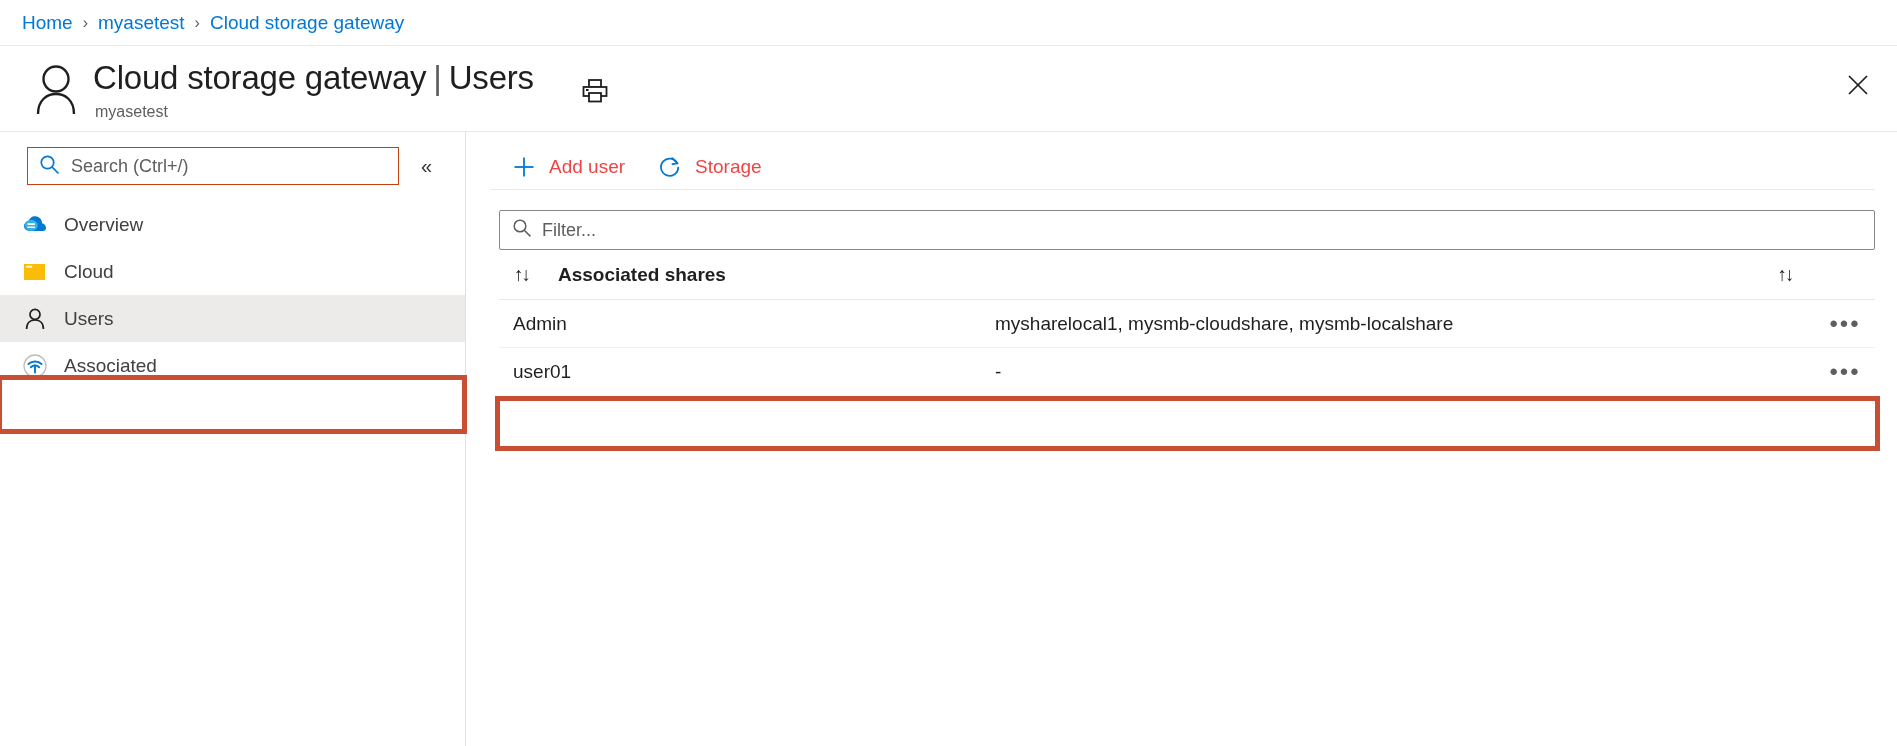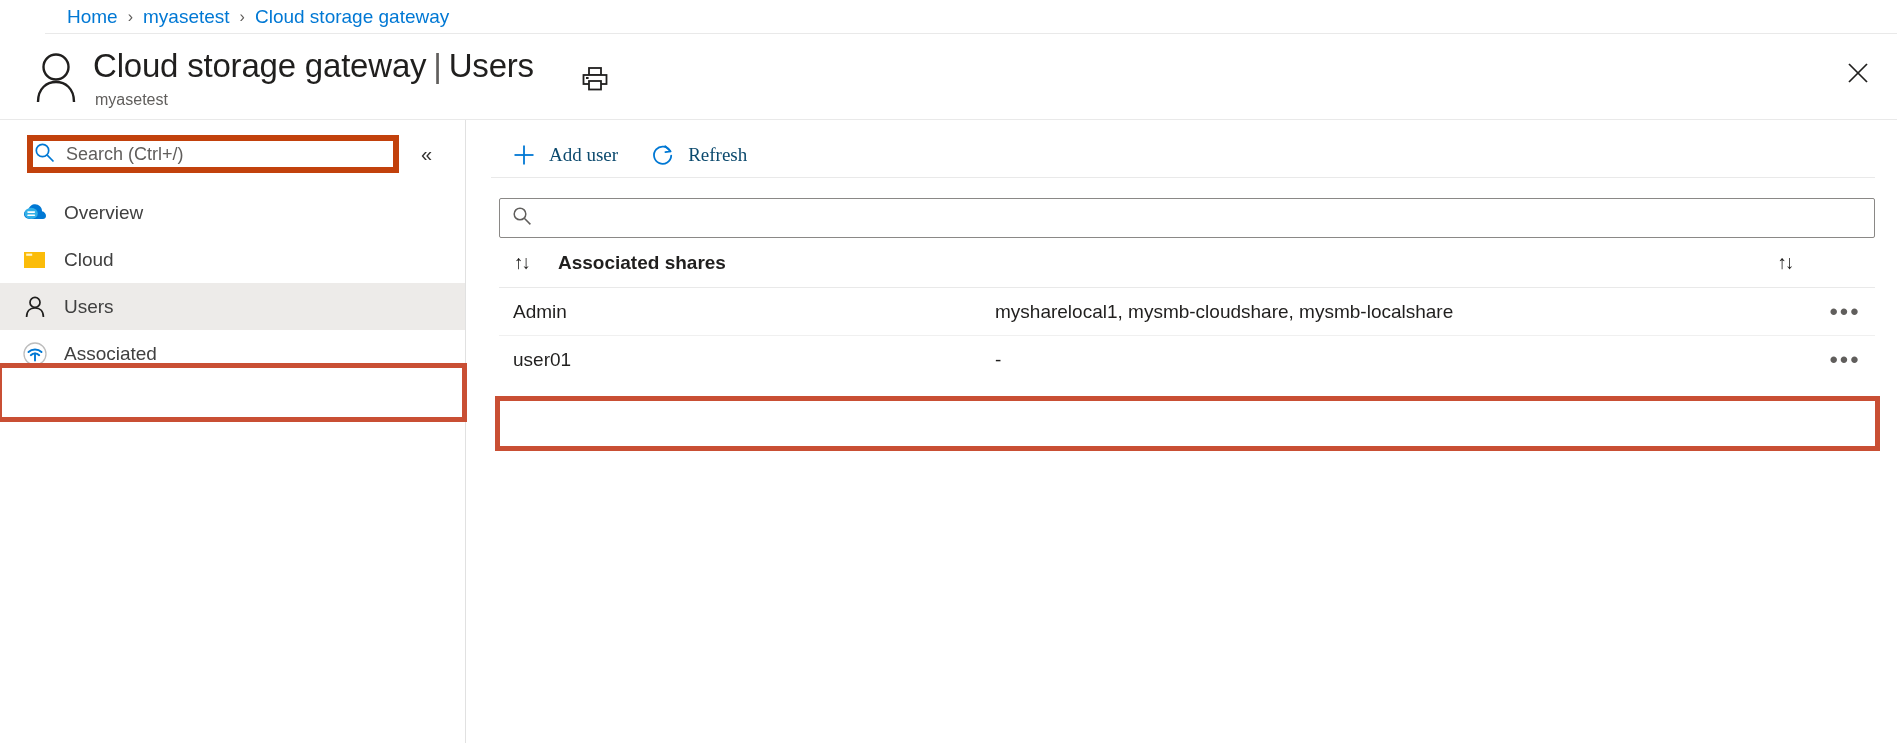--- a/index.html
+++ b/index.html
@@ -9,27 +9,26 @@
     height: 746px;
     background: #ffffff;
     font-family: "Liberation Sans", sans-serif;
     color: #1b1a19;
     overflow: hidden;
     position: relative;
   }
 
   
   #breadcrumb {
-    height: 34px;
+    height: 46px;
     display: flex;
     align-items: center;
     padding-left: 22px;
     font-size: 19px;
     border-bottom: 1px solid #e9e9e9;
-    margin-left: 45px;
   }
   #breadcrumb .crumb { color: #0078d4; cursor: pointer; white-space: nowrap; }
   #breadcrumb .sep {
     color: #605e5c;
     margin: 0 10px;
     font-size: 16px;
     user-select: none;
   }
 
   
@@ -93,25 +92,25 @@
   #search-row {
     display: flex;
     align-items: center;
     padding: 0 0 0 27px;
     height: 38px;
     margin-bottom: 16px;
   }
   #search-box {
     width: 372px;
     height: 38px;
-    border: 6px solid #c2410c;
+    border: 1px solid #c2410c;
     background: #fff;
     display: flex;
     align-items: center;
-    padding-left: 1px;
+    padding-left: 11px;
   }
   #search-box .mag { margin-right: 9px; flex:0 0 auto; }
   #search-input {
     border: none;
     outline: none;
     font-size: 18px;
     color: #323130;
     font-family: "Liberation Sans", sans-serif;
     width: 300px;
     background: transparent;
@@ -173,22 +172,21 @@
     margin-right: 22px;
   }
   .tb-btn {
     display: flex;
     align-items: center;
     height: 38px;
     padding: 0 12px;
     margin-right: 8px;
     cursor: pointer;
     font-size: 19px;
-    color: #0c4a6e;
-    font-family: Liberation Serif, serif;
+    color: #ef4444;
   }
   .tb-btn .tb-ico {
     width: 26px; height: 26px;
     margin-right: 12px;
     display:flex; align-items:center; justify-content:center;
     flex: 0 0 auto;
   }
 
   #filter-box {
     margin: 20px 22px 0 8px;
@@ -370,31 +368,32 @@
         </span>
         <span>Add user</span>
       </div>
       <div class="tb-btn">
         <span class="tb-ico">
           <svg width="24" height="24" viewBox="0 0 24 24">
             <path d="M19.2 8.2 A8.6 8.6 0 1 0 20.2 12.6" fill="none" stroke="#0078d4" stroke-width="1.8" stroke-linecap="round"></path>
             <path d="M14.2 3.2 L19.6 8.4 L14.4 9.2" fill="none" stroke="#0078d4" stroke-width="1.8" stroke-linecap="round" stroke-linejoin="round"></path>
           </svg>
         </span>
-        <span>Refresh</span>
+        <span>Storage</span>
       </div>
     </div>
 
     <div id="filter-box">
       <span class="mag">
         <svg width="20" height="20" viewBox="0 0 20 20">
           <circle cx="8" cy="8" r="5.8" fill="none" stroke="#605e5c" stroke-width="1.5"></circle>
           <line x1="12.3" y1="12.3" x2="18.4" y2="18.4" stroke="#605e5c" stroke-width="1.5"></line>
         </svg>
       </span>
+      <input id="filter-input" type="text" placeholder="Filter..." style="">
     </div>
 
     <div id="user-table">
 
       <div class="trow header">
         <div class="c-sort1">
           <span class="sort-ico">↑↓</span>
         </div>
         <div class="c-shares">Associated shares</div>
         <div class="c-sort2">

